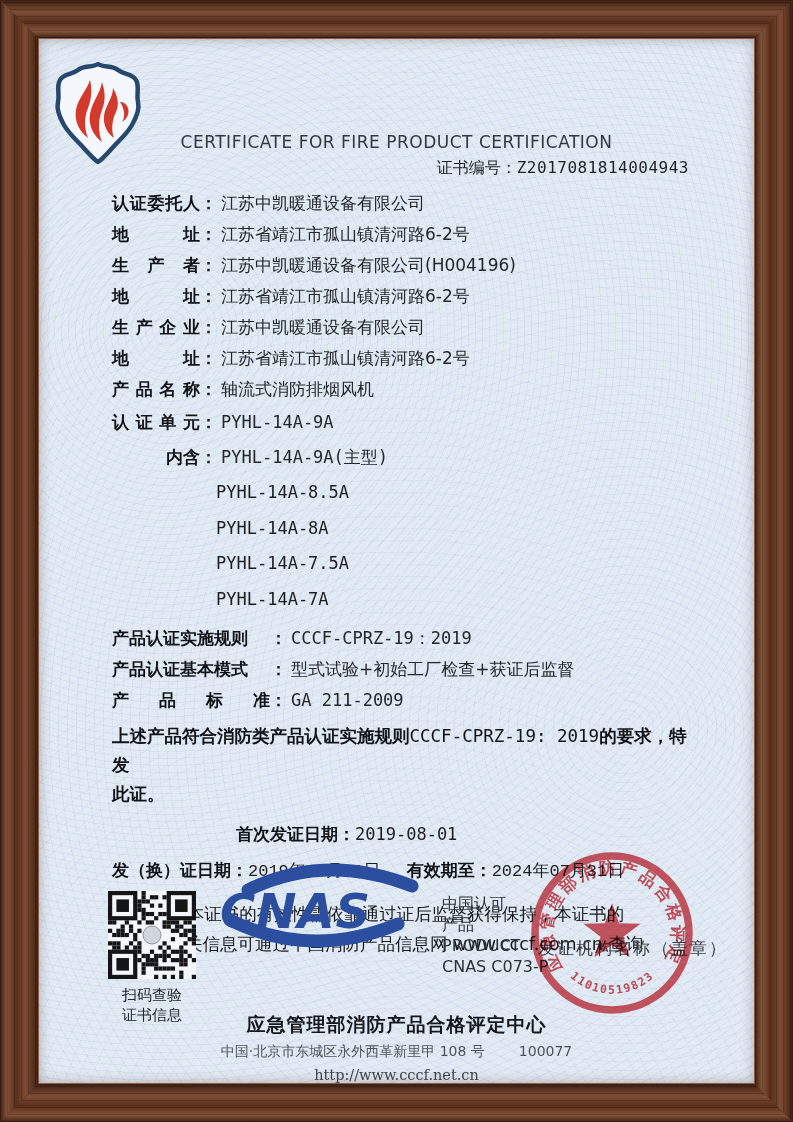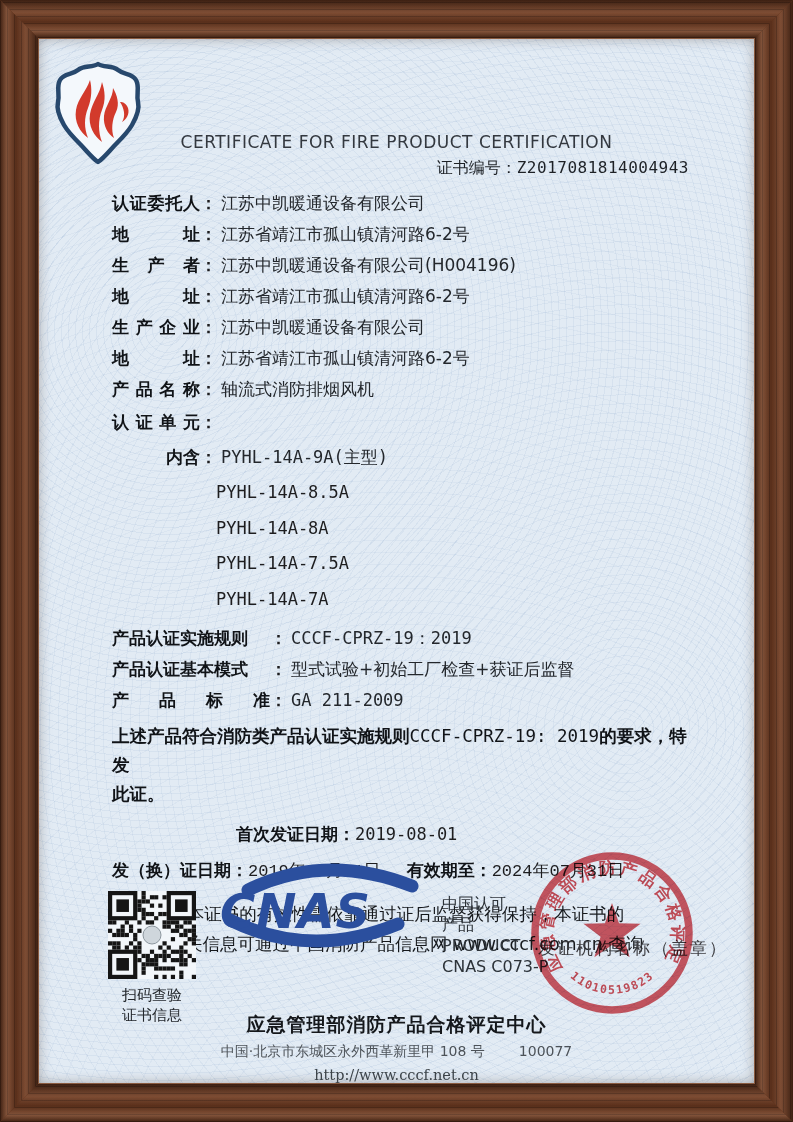--- a/index.html
+++ b/index.html
@@ -120,20 +120,21 @@
           <span class="val">江苏省靖江市孤山镇清河路6-2号</span>
       </div>
       <div class="row">
         <span class="lbl">产品名称</span>
           <span class="colon">：</span>
           <span class="val">轴流式消防排烟风机</span>
       </div>
       <div class="row" style="line-height:35px;">
         <span class="lbl">认证单元</span>
           <span class="colon">：</span>
+          <span class="val mono">PYHL-14A-9A</span>
       </div>
       <div class="row" style="line-height:35px;">
         <span class="lbl right">内含</span>
           <span class="colon">：</span>
           <span class="val mono">PYHL-14A-9A(主型)</span>
       </div>
       <div class="modelrow mono">PYHL-14A-8.5A</div>
       <div class="modelrow mono">PYHL-14A-8A</div>
       <div class="modelrow mono">PYHL-14A-7.5A</div>
       <div class="modelrow mono">PYHL-14A-7A</div>

